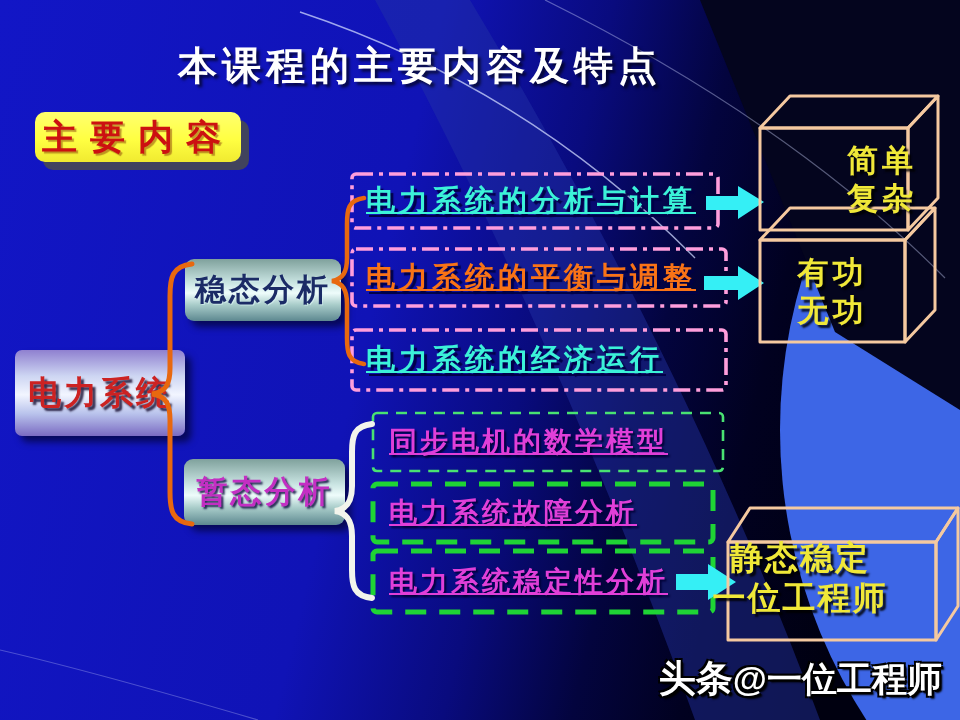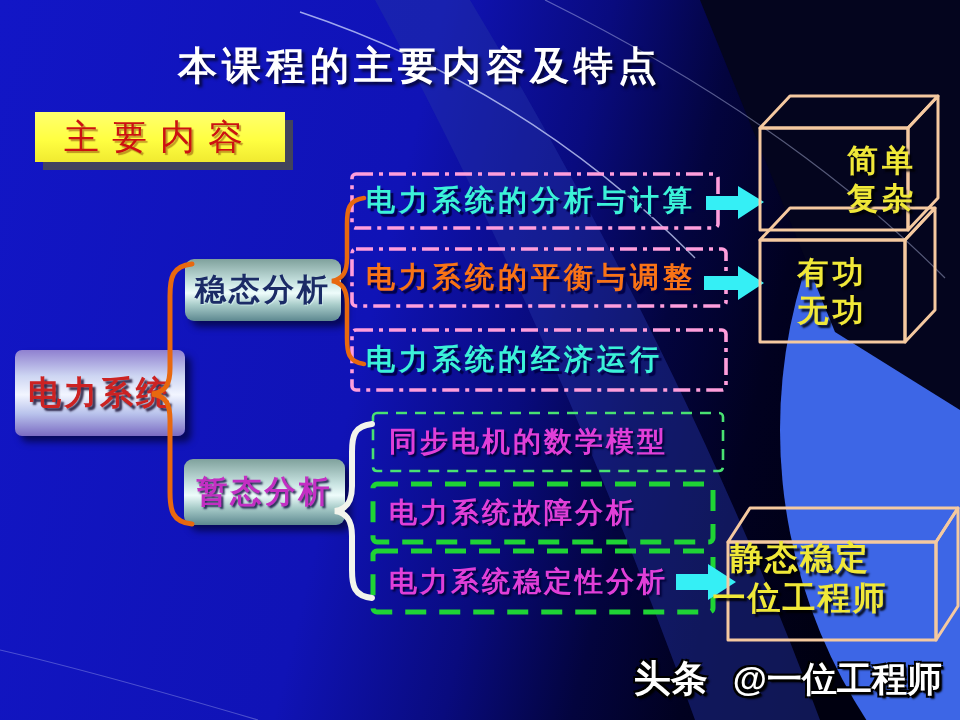--- a/index.html
+++ b/index.html
@@ -13,26 +13,27 @@
 
   
   .title{
     left:110px; top:36px; width:620px; height:60px;
     display:flex; align-items:center; justify-content:center;
     font-family:"Liberation Serif","DejaVu Serif",serif;
     font-size:39px; font-weight:bold; color:#ffffff; letter-spacing:5px;
     text-shadow:3px 3px 3px rgba(0,0,0,.65); white-space:nowrap;
   }
   .badge{
-    left:35px; top:112px; width:250px; height:50px;
+    left:35px; top:112px; width:206px; height:50px;
     background:linear-gradient(180deg,#ffff6e 0%,#ffff42 55%,#f0ea30 100%);
     box-shadow:8px 8px 0 rgba(105,105,15,.55);
     display:flex; align-items:center; justify-content:center;
-    font-size:35px; font-weight:normal; color:#cc1111; letter-spacing:13px;
+    font-size:35px; font-weight:bold; color:#cc1111; letter-spacing:13px;
     text-shadow:2px 2px 1px rgba(120,30,0,.45);
+    border-radius:10px;
   }
 
   
   .node{
     display:flex; align-items:center; justify-content:center;
     font-weight:bold; white-space:nowrap; border-radius:9px;
     box-shadow:6px 6px 7px rgba(0,0,25,.6);
   }
   .node-root{
     left:15px; top:350px; width:170px; height:86px; border-radius:7px;
@@ -49,21 +50,21 @@
   .node-transient{
     left:184px; top:459px; width:161px; height:66px;
     background:linear-gradient(180deg,#7fa19c 0%,#c9e4e2 38%,#eefcfb 55%,#a8ccc9 74%,#5d8890 100%);
     font-size:31px; color:#c32fc3; letter-spacing:3px;
     text-shadow:2px 2px 2px rgba(10,10,60,.85);
   }
 
   
   .topic{
     display:flex; align-items:center;
-    font-weight:bold; white-space:nowrap;
+    font-weight:bold; white-space:nowrap;text-decoration:underline;
   }
   .topic.cyan{ color:#3bf2d8; font-size:29px; letter-spacing:4px;
     text-shadow:3px 3px 1px rgba(0,0,70,.95); }
   .topic.cyan2{ color:#f97316; }
   .topic.magenta{ color:#e03fd8; font-size:28px; letter-spacing:3px;
     text-shadow:2px 2px 2px rgba(0,0,55,.95); }
   .t-p1{ left:366px; top:174px; width:352px; height:54px; }
   .t-p2{ left:366px; top:249px; width:360px; height:57px; }
   .t-p3{ left:366px; top:330px; width:360px; height:60px; }
   .t-g1{ left:389px; top:413px; width:334px; height:58px; }
@@ -75,21 +76,21 @@
     display:flex; flex-direction:column; align-items:center; justify-content:center;
     font-weight:bold; color:#f0e838; text-shadow:3px 3px 2px rgba(0,0,0,.85);
     line-height:1.22; white-space:nowrap;
   }
   .c1{ left:760px; top:130px; width:148px; height:100px; font-size:31px; letter-spacing:4px;padding-left:48px; }
   .c2{ left:760px; top:242px; width:145px; height:100px; font-size:31px; letter-spacing:4px;border-radius:32px; }
   .c3{ left:696px; top:544px; width:208px; height:68px; font-size:33px; letter-spacing:2px; }
 
   
   .watermark{
-    right:18px; bottom:16px; display:flex; align-items:baseline; gap:25px;
+    right:18px; bottom:16px; display:flex; align-items:baseline; gap:0;
     color:#ffffff; white-space:nowrap;
   }
   .wm-brand{
     font-size:37px; font-weight:900;
     text-shadow:-2px -2px 0 #000,2px -2px 0 #000,-2px 2px 0 #000,2px 2px 0 #000,3px 3px 2px #000;
   }
   .wm-handle{
     font-size:35px; font-weight:bold;
     text-shadow:-2px -2px 0 #000,2px -2px 0 #000,-2px 2px 0 #000,2px 2px 0 #000,3px 3px 2px #000;
   }

